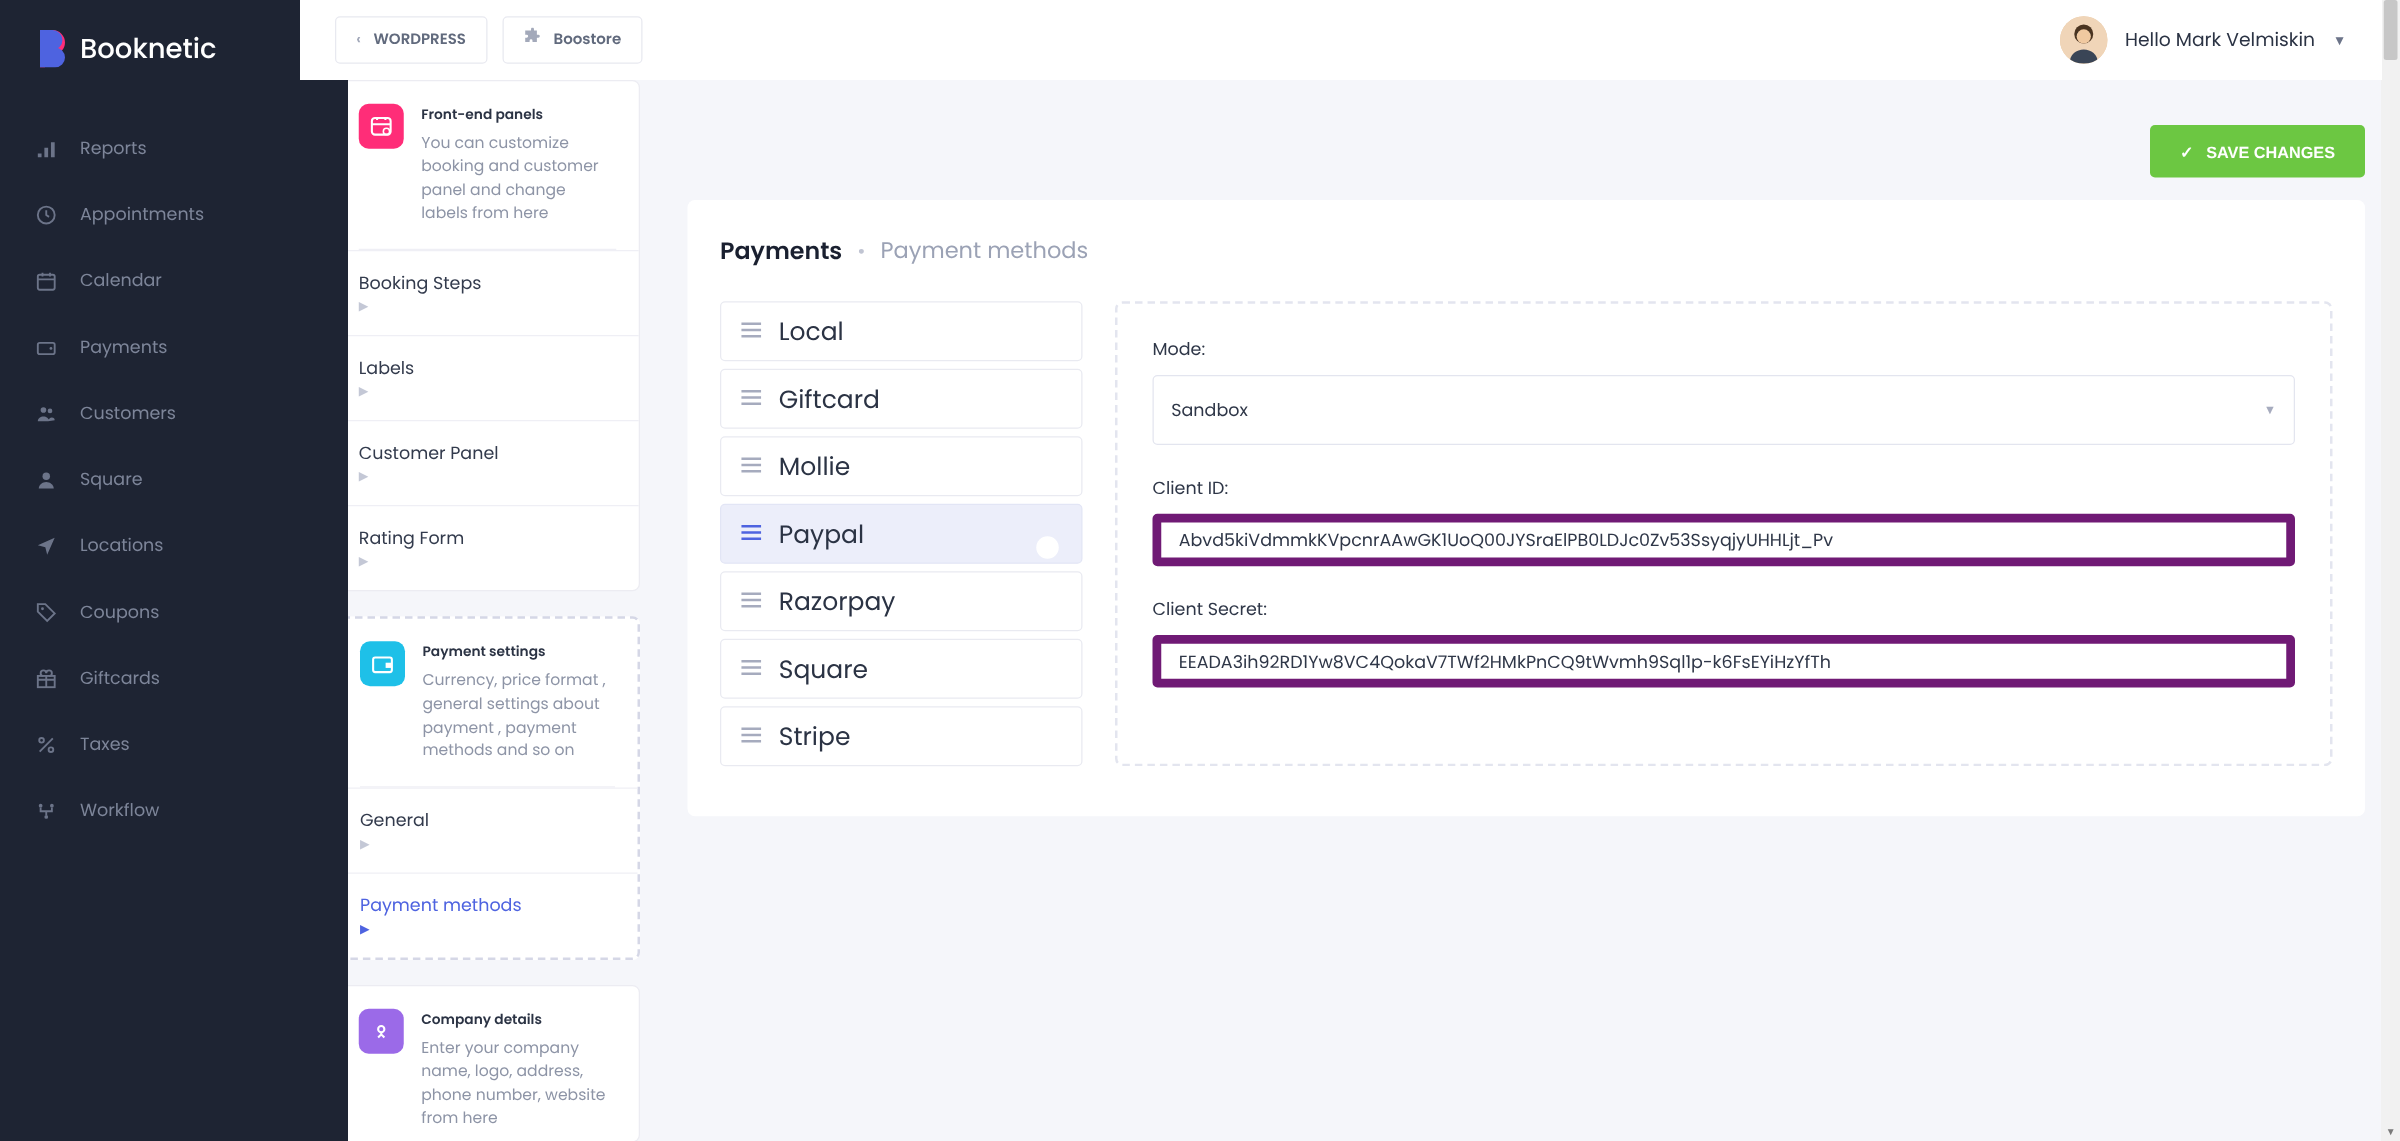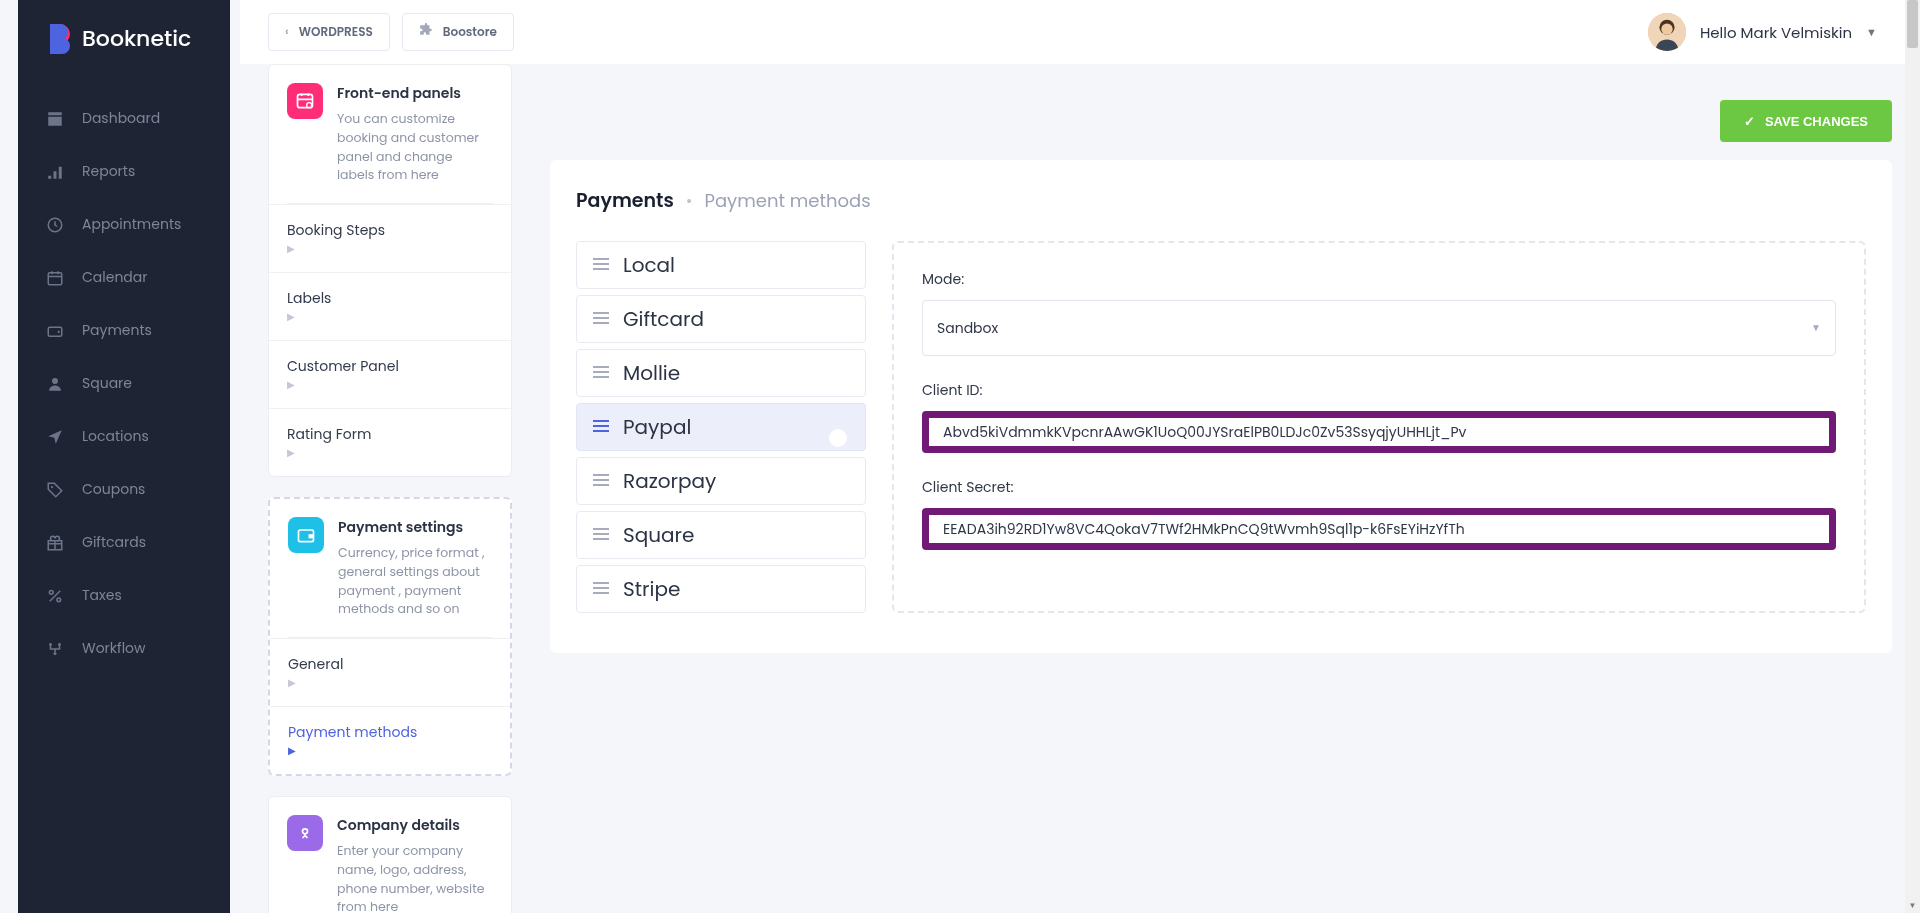--- a/index.html
+++ b/index.html
@@ -1,19 +1,19 @@
 <!DOCTYPE html>
 <html><head>
   <meta charset="utf-8">
   <style>
     * { box-sizing: border-box; margin: 0; padding: 0; }
     body { font-family: -apple-system, BlinkMacSystemFont, 'Segoe UI', Poppins, sans-serif; background: #f5f6fa; color: #333; overflow: hidden; }
     
     
-    .sidebar { position: fixed; left: 18px; top: 0; width: 212px; height: 100vh; background: #1e2433; display: flex; flex-direction: column; text-align: right; }
+    .sidebar { position: fixed; left: 0; top: 0; width: 278px; height: 100vh; background: #1e2433; display: flex; flex-direction: column; text-align: right; }
     .logo-area { display: flex; align-items: center; padding: 22px 28px; gap: 12px; }
     .logo-mark { width: 24px; height: 30px; position: relative; }
     .logo-mark svg { width: 100%; height: 100%; }
     .logo-text { color: #fff; font-size: 22px; font-weight: 500; }
     .nav-list { padding: 15px 0; overflow-y: auto; }
     .nav-item { display: flex; align-items: center; gap: 18px; padding: 16px 28px; color: #7d8599; font-size: 14px; cursor: pointer; }
     .nav-icon { width: 18px; height: 18px; display: flex; align-items: center; justify-content: center; color: #6c7489; }
     
     
     .header { position: fixed; left: 240px; right: 15px; top: 0; height: 64px; background: #fff; display: flex; align-items: center; padding: 0 28px; z-index: 5; }
@@ -32,21 +32,21 @@
     
     
     .settings-col { width: 244px; flex-shrink: 0; }
     .settings-card { background: #fff; border-radius: 6px; border: 1px solid #ececf2; margin-bottom: 20px; }
     .settings-card.dashed { border: 2px dashed #d5d7e6; }
     .card-head { display: flex; gap: 14px; padding: 18px 18px 8px 18px; }
     .card-icon { width: 36px; height: 36px; border-radius: 8px; display: flex; align-items: center; justify-content: center; flex-shrink: 0; }
     .card-icon.pink { background: #ff2d78; color: #fff; }
     .card-icon.cyan { background: #1ec0e8; color: #fff; }
     .card-icon.purple { background: #9b6ae8; color: #fff; }
-    .card-title { font-size: 14px; font-weight: 600; color: #2b3344; margin-bottom: 6px; }
+    .card-title { font-size: 11px; font-weight: 600; color: #2b3344; margin-bottom: 6px; }
     .card-desc { font-size: 12.5px; color: #8d94a6; line-height: 1.5; }
     .card-row { display: flex; align-items: flex-start; justify-content: space-between; padding: 15px 18px; border-top: 1px solid #efeff5; font-size: 14px; color: #333b4d; font-weight: 400; cursor: pointer; flex-direction: column; }
     .card-row:first-of-type { border-top: none; padding-top: 10px; }
     .card-row .caret { color: #c4c8d6; font-size: 10px; }
     .card-row.active { color: #4e63e0; }
     .card-row.active .caret { color: #4e63e0; }
     .divider { height: 1px; background: #efeff5; margin: 10px 18px 0 18px; }
     
     
     .main-col { flex: 1; }
@@ -95,28 +95,20 @@
           <path d="M4 0 h10 a10 10 0 0 1 0 20 a6 6 0 0 1 0 -12 h-6 v22 h-4 z" fill="#ff2d78"></path>
           <path d="M4 0 h10 a8 8 0 0 1 0 16 h-10 z M4 14 h12 a8 8 0 0 1 0 16 h-12 z" fill="#4e63e0"></path>
         </svg>
     </div>
     <span class="logo-text">Booknetic</span>
   </div>
   <nav class="nav-list">
     <div class="nav-item">
         <span class="nav-icon">
           <svg width="18" height="18" viewBox="0 0 24 24" fill="currentColor">
-            <path d="M3 3h18v4H3zM3 9h18v12H3z"></path>
-          </svg>
-        </span>
-        <span>Dashboard</span>
-      </div>
-    <div class="nav-item">
-        <span class="nav-icon">
-          <svg width="18" height="18" viewBox="0 0 24 24" fill="currentColor">
             <path d="M3 17h4v4H3zM10 11h4v10h-4zM17 5h4v16h-4z"></path>
           </svg>
         </span>
         <span>Reports</span>
       </div>
     <div class="nav-item">
         <span class="nav-icon">
           <svg width="18" height="18" viewBox="0 0 24 24" fill="currentColor">
             <circle cx="12" cy="12" r="9" fill="none" stroke="currentColor" stroke-width="2"></circle>
             <path d="M12 7v5l3 2" stroke="currentColor" stroke-width="2" fill="none"></path>
@@ -134,20 +126,30 @@
         <span>Calendar</span>
       </div>
     <div class="nav-item">
         <span class="nav-icon">
           <svg width="18" height="18" viewBox="0 0 24 24" fill="currentColor">
             <rect x="3" y="7" width="18" height="12" rx="2" fill="none" stroke="currentColor" stroke-width="2"></rect>
             <circle cx="17" cy="13" r="1.5"></circle>
           </svg>
         </span>
         <span>Payments</span>
+      </div>
+    <div class="nav-item">
+        <span class="nav-icon">
+          <svg width="18" height="18" viewBox="0 0 24 24" fill="currentColor">
+            <circle cx="9" cy="8" r="3"></circle>
+            <circle cx="16" cy="9" r="2.5"></circle>
+            <path d="M3 20c0-3 3-5 6-5s6 2 6 5M14 20c0-2 2-4 4-4s3 1 3 3"></path>
+          </svg>
+        </span>
+        <span>Customers</span>
       </div>
     <div class="nav-item">
         <span class="nav-icon">
           <svg width="18" height="18" viewBox="0 0 24 24" fill="currentColor">
             <circle cx="12" cy="8" r="4"></circle>
             <path d="M4 21c0-4 4-7 8-7s8 3 8 7"></path>
           </svg>
         </span>
         <span>Square</span>
       </div>

